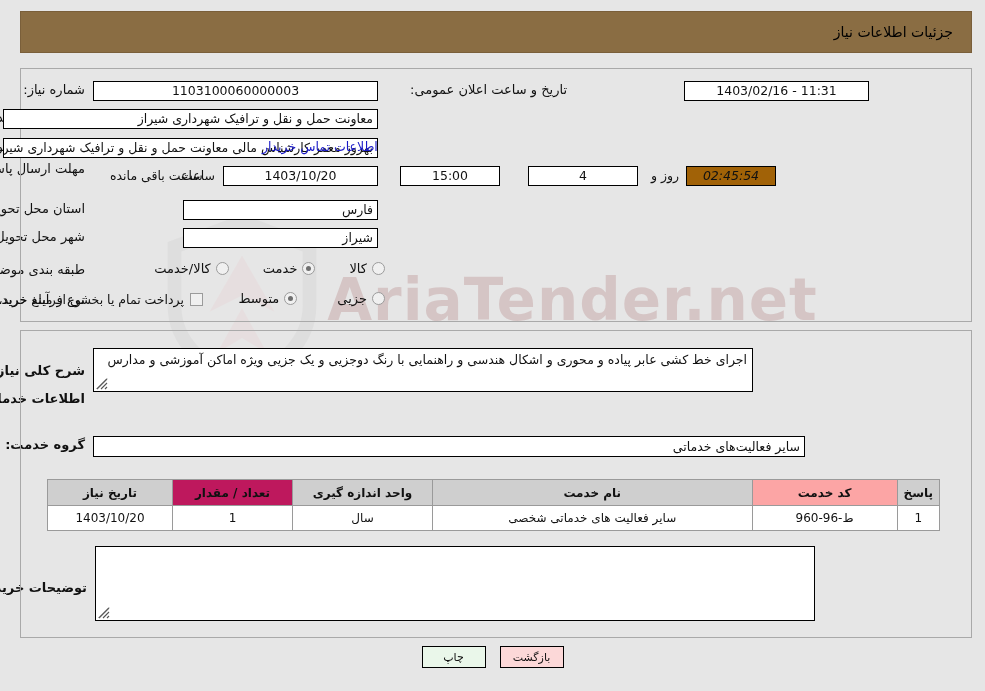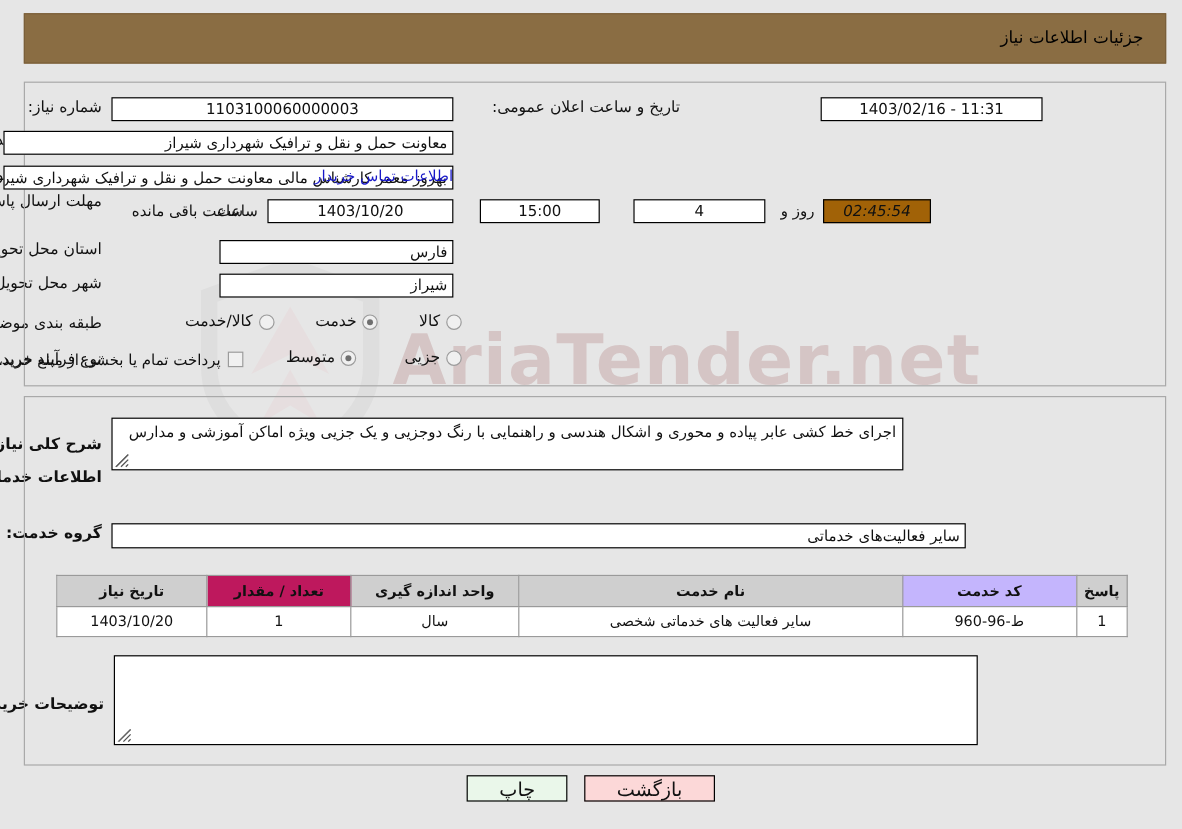--- a/index.html
+++ b/index.html
@@ -144,23 +144,23 @@
 
   
   .btnbar {
     position: absolute; left: 0; right: 0; top: 646px;
     display: flex; justify-content: center; gap: 14px;
     z-index: 3;
   }
   .btn {
     border: 1px solid #000;
     height: 22px; min-width: 64px;
-    font-size: 16px; cursor: pointer;
+    font-size: 11px; cursor: pointer;
     display: inline-flex; align-items: center; justify-content: center;
-    padding: 0 26px;
+    padding: 0 10px;
     color: #111;
   }
   .btn.print  { background: #eaf7ea; }
   .btn.back   { background: #fcd8d8; }
 </style>
 </head>
 <body>
 
 <div class="page">
 
@@ -279,21 +279,21 @@
 
   <div class="row" style="right:900px; top:437px;">
     <span class="lbl lbl-b">گروه خدمت:</span>
   </div>
   <div class="fld right tall" style="position:absolute; right:180px; top:436px; width:712px; z-index:3;">سایر فعالیت‌های خدماتی</div>
 
   <table class="tbl" id="services-table" style="right:45px; top:479px; width:893px;">
     <thead>
       <tr>
         <th style="width: 30px; background: rgb(207, 207, 207);">پاسخ</th>
-        <th style="width: 145px; background: #c4b5fd;">کد خدمت</th>
+        <th style="width: 145px; background: #fca5a5;">کد خدمت</th>
         <th style="background: rgb(207, 207, 207);">نام خدمت</th>
         <th style="width: 140px; background: rgb(207, 207, 207);">واحد اندازه گیری</th>
         <th style="width: 120px; background: #be185d;">تعداد / مقدار</th>
         <th style="width: 125px; background: rgb(207, 207, 207);">تاریخ نیاز</th>
       </tr>
     </thead>
     <tbody>
       <tr>
         <td>1</td>
         <td>ط-96-960</td>

